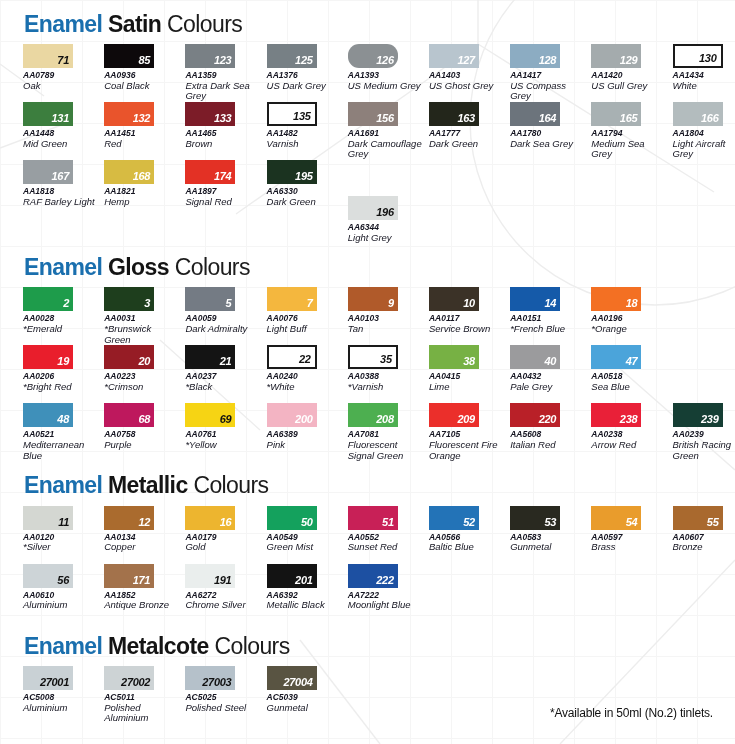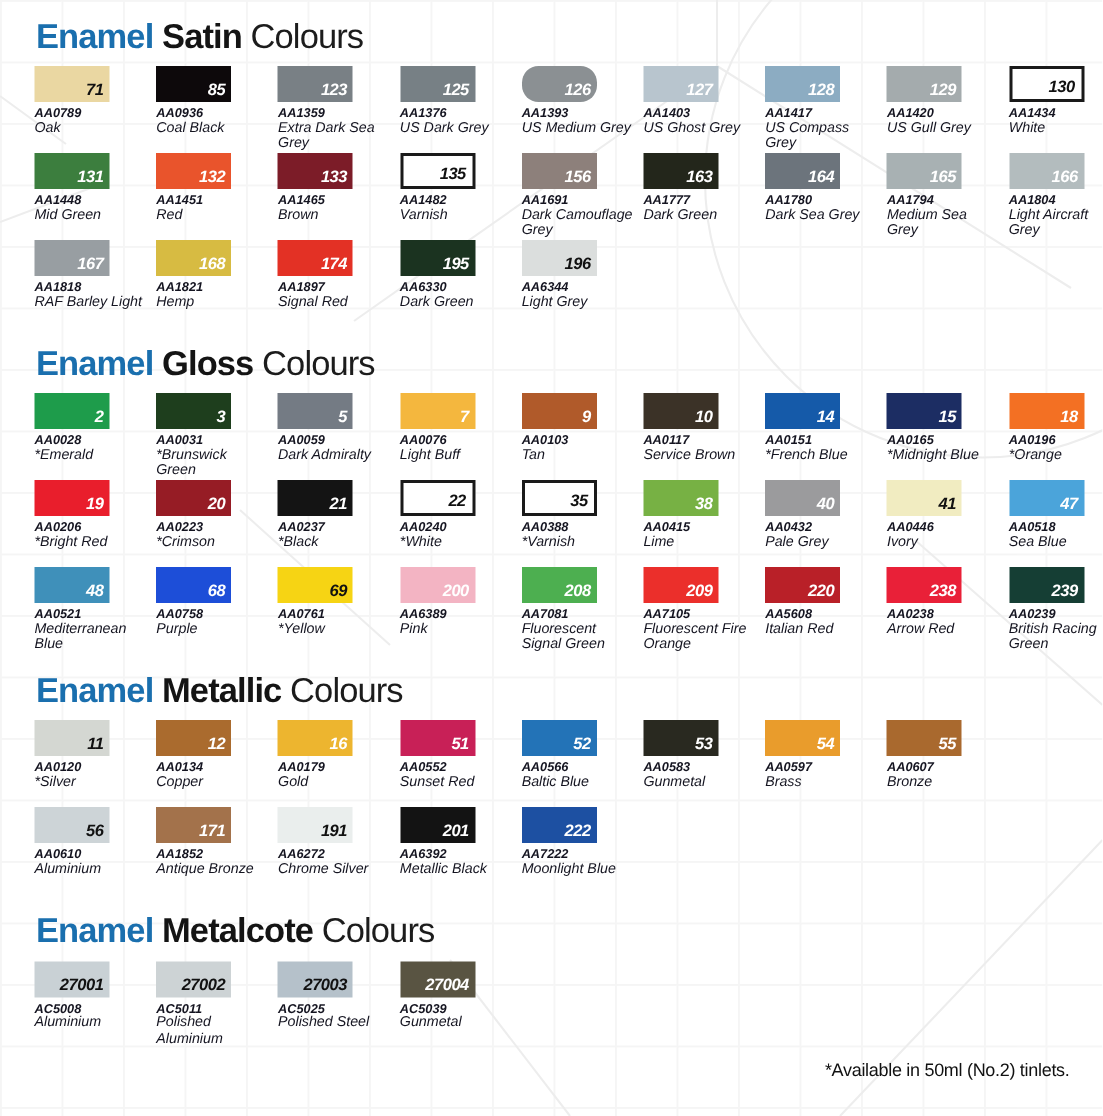--- a/index.html
+++ b/index.html
@@ -226,21 +226,21 @@
             <div class="name">Signal Red</div>
           </div>
           <div class="cell">
             <div class="swatch" style="background: rgb(27, 51, 32);">
               <span class="num" style="color: rgb(255, 255, 255);">195</span>
             </div>
             <div class="code">AA6330</div>
             <div class="name">Dark Green</div>
           </div>
           <div class="cell">
-            <div class="swatch" style="background: rgb(219, 222, 221);">
+            <div class="swatch" style="background: rgb(219, 222, 221); margin-top: 36px;">
               <span class="num" style="color: rgb(17, 17, 17);">196</span>
             </div>
             <div class="code">AA6344</div>
             <div class="name">Light Grey</div>
           </div>
         </div>
       </div>
   </div>
 
   <div class="section">
@@ -290,27 +290,20 @@
             <div class="name">Service Brown</div>
           </div>
           <div class="cell">
             <div class="swatch" style="background: rgb(21, 90, 169);">
               <span class="num" style="color: rgb(255, 255, 255);">14</span>
             </div>
             <div class="code">AA0151</div>
             <div class="name">*French Blue</div>
           </div>
           <div class="cell">
-            <div class="swatch" style="background: rgb(28, 45, 99);">
-              <span class="num" style="color: rgb(255, 255, 255);">15</span>
-            </div>
-            <div class="code">AA0165</div>
-            <div class="name">*Midnight Blue</div>
-          </div>
-          <div class="cell">
             <div class="swatch" style="background: rgb(243, 112, 35);">
               <span class="num" style="color: rgb(255, 255, 255);">18</span>
             </div>
             <div class="code">AA0196</div>
             <div class="name">*Orange</div>
           </div>
         </div>
         <div class="row">
           <div class="cell">
             <div class="swatch" style="background: rgb(233, 30, 44);">
@@ -355,44 +348,37 @@
             <div class="name">Lime</div>
           </div>
           <div class="cell">
             <div class="swatch" style="background: rgb(155, 155, 157);">
               <span class="num" style="color: rgb(255, 255, 255);">40</span>
             </div>
             <div class="code">AA0432</div>
             <div class="name">Pale Grey</div>
           </div>
           <div class="cell">
-            <div class="swatch" style="background: rgb(241, 236, 193);">
-              <span class="num" style="color: rgb(17, 17, 17);">41</span>
-            </div>
-            <div class="code">AA0446</div>
-            <div class="name">Ivory</div>
-          </div>
-          <div class="cell">
             <div class="swatch" style="background: rgb(75, 164, 218);">
               <span class="num" style="color: rgb(255, 255, 255);">47</span>
             </div>
             <div class="code">AA0518</div>
             <div class="name">Sea Blue</div>
           </div>
         </div>
         <div class="row">
           <div class="cell">
             <div class="swatch" style="background: rgb(63, 144, 186);">
               <span class="num" style="color: rgb(255, 255, 255);">48</span>
             </div>
             <div class="code">AA0521</div>
             <div class="name">Mediterranean Blue</div>
           </div>
           <div class="cell">
-            <div class="swatch" style="background: #1d4ed8; text-align: right;">
+            <div class="swatch" style="background: #be185d; text-align: right;">
               <span class="num" style="color: rgb(255, 255, 255);">68</span>
             </div>
             <div class="code">AA0758</div>
             <div class="name">Purple</div>
           </div>
           <div class="cell">
             <div class="swatch" style="background: rgb(246, 212, 20);">
               <span class="num" style="color: rgb(17, 17, 17);">69</span>
             </div>
             <div class="code">AA0761</div>
@@ -463,20 +449,27 @@
             <div class="name">Copper</div>
           </div>
           <div class="cell">
             <div class="swatch" style="background: rgb(237, 181, 47);">
               <span class="num" style="color: rgb(255, 255, 255);">16</span>
             </div>
             <div class="code">AA0179</div>
             <div class="name">Gold</div>
           </div>
           <div class="cell">
+            <div class="swatch" style="background: rgb(20, 161, 93);">
+              <span class="num" style="color: rgb(255, 255, 255);">50</span>
+            </div>
+            <div class="code">AA0549</div>
+            <div class="name">Green Mist</div>
+          </div>
+          <div class="cell">
             <div class="swatch" style="background: rgb(200, 32, 87);">
               <span class="num" style="color: rgb(255, 255, 255);">51</span>
             </div>
             <div class="code">AA0552</div>
             <div class="name">Sunset Red</div>
           </div>
           <div class="cell">
             <div class="swatch" style="background: rgb(35, 115, 183);">
               <span class="num" style="color: rgb(255, 255, 255);">52</span>
             </div>

